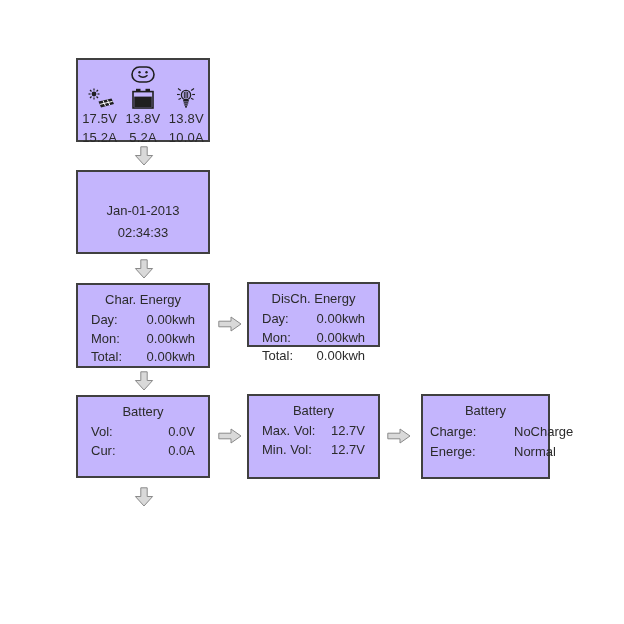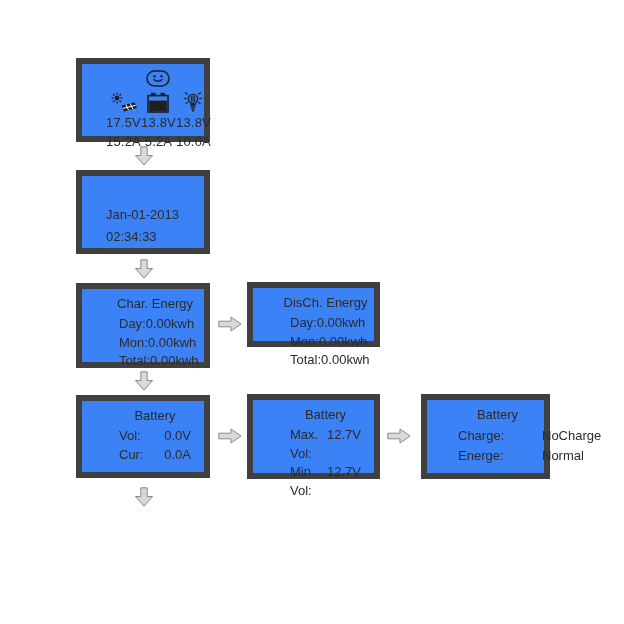--- a/index.html
+++ b/index.html
@@ -12,24 +12,23 @@
     width: 624px;
     height: 624px;
     background: #ffffff;
     font-family: "Liberation Sans", "DejaVu Sans", sans-serif;
     color: #2b2b2b;
     font-size: 13px;
     overflow: hidden;
   }
   .screen {
     position: absolute;
-    background: #3b82f6;
-    border: 6px solid #404040;
+    background: #c4b5fd;
+    border: 2px solid #404040;
     box-sizing: border-box;
-    padding-left: 24px;
   }
   .arrow { position: absolute; }
 
   
   #screen-status { left: 76px; top: 58px; width: 134px; height: 84px; }
   .status-grid {
     display: grid;
     grid-template-columns: 1fr 1fr 1fr;
     grid-template-rows: 20px 26px 19px 19px;
     width: 100%; height: 100%;
@@ -41,21 +40,21 @@
     align-items: center;
     justify-content: center;
   }
   .status-grid .icon-cell { align-items: flex-end; }
   .status-grid .txt { letter-spacing: 0.2px; }
 
   
   #screen-clock { left: 76px; top: 170px; width: 134px; height: 84px; }
   #screen-clock .inner {
     display: flex; flex-direction: column;
-    align-items: flex-start;
+    align-items: center;
     padding-top: 28px;
     line-height: 22px;
   }
 
   
   #screen-char-energy  { left: 76px;  top: 283px; width: 134px; height: 85px; }
   #screen-disch-energy { left: 247px; top: 282px; width: 133px; height: 65px; }
   #screen-batt-vc      { left: 76px;  top: 395px; width: 134px; height: 83px; }
   #screen-batt-temp    { left: 247px; top: 394px; width: 133px; height: 85px; }
   #screen-batt-state   { left: 421px; top: 394px; width: 129px; height: 85px; }

